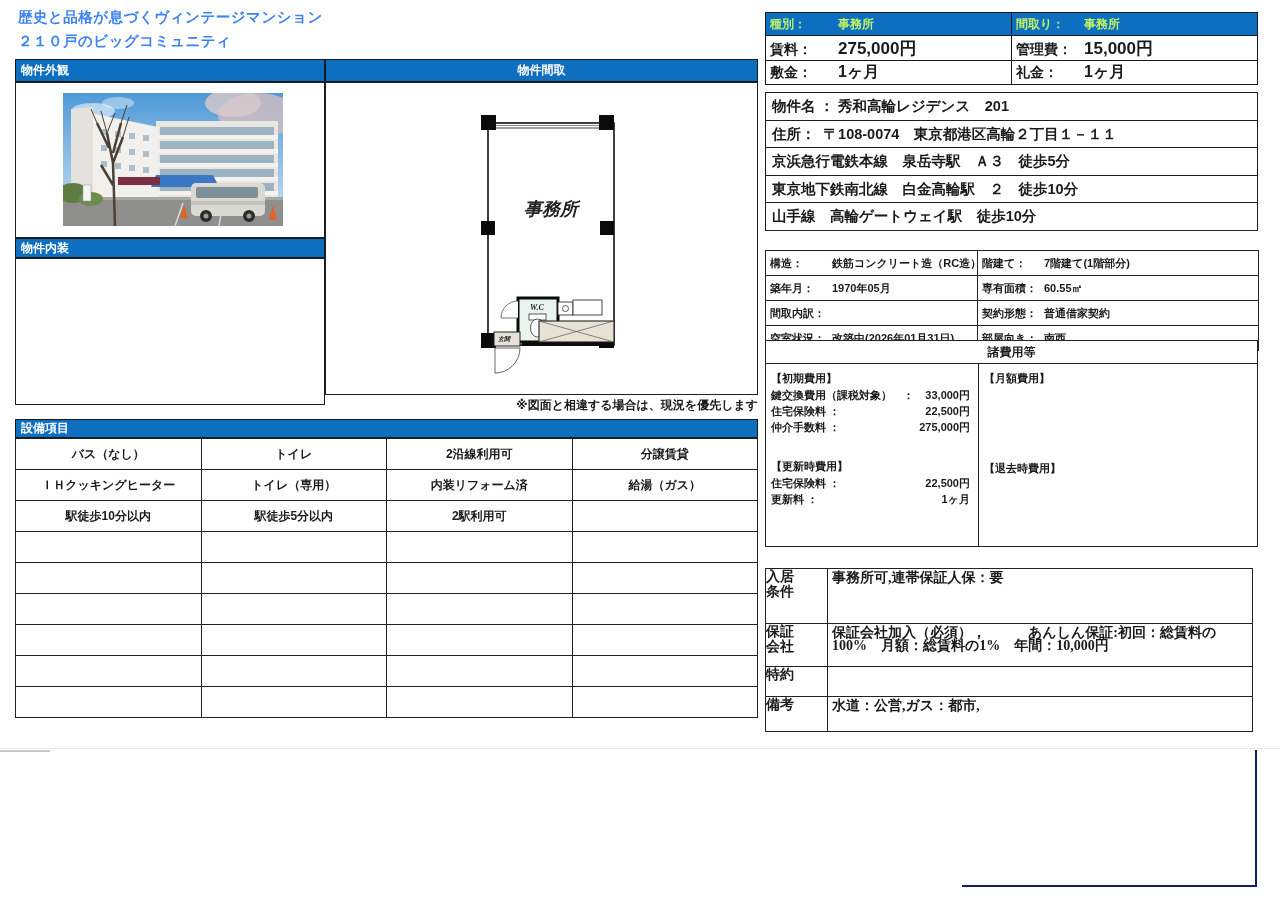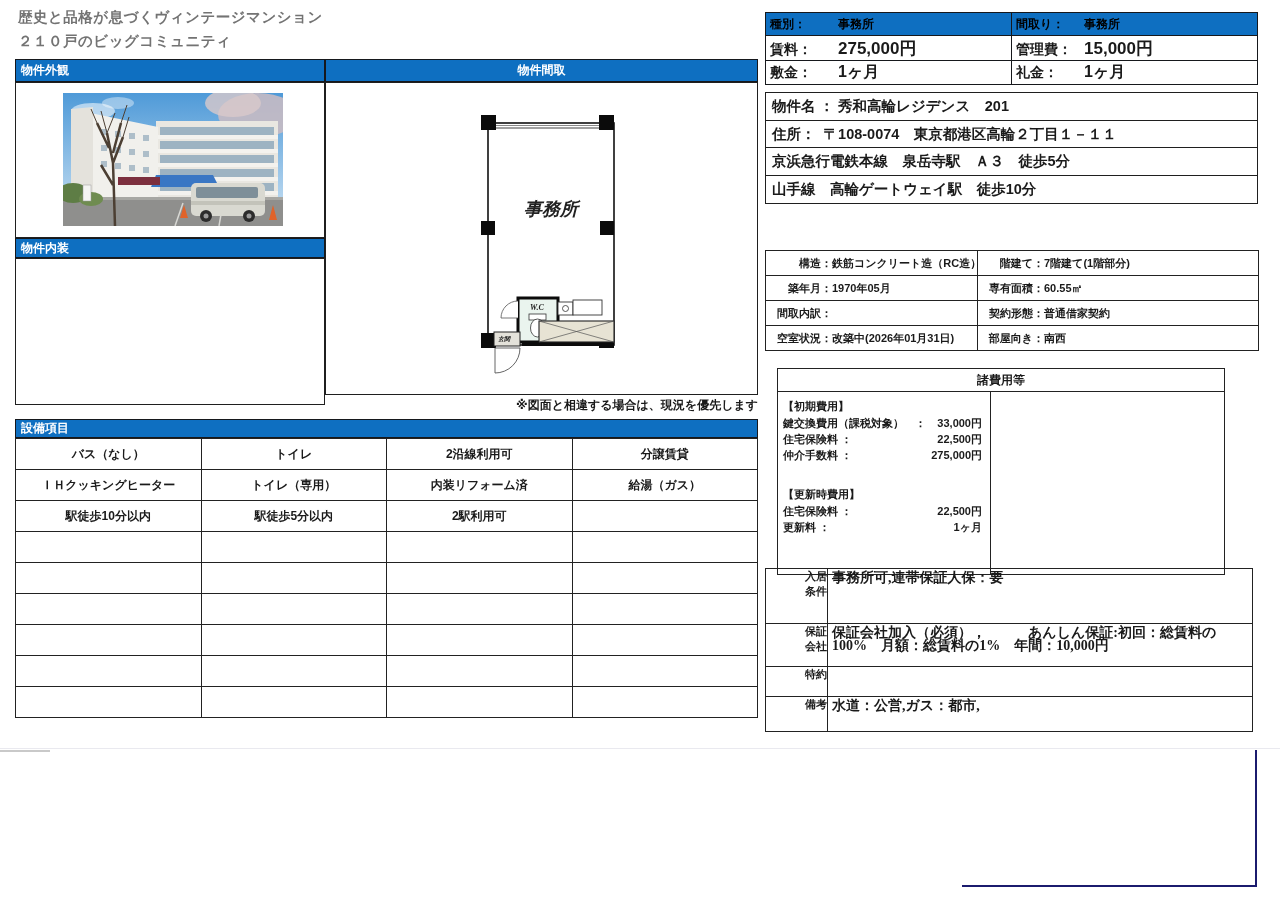--- a/index.html
+++ b/index.html
@@ -5,21 +5,21 @@
   * { margin:0; padding:0; box-sizing:border-box; }
   html,body { background:#ffffff; }
   body {
     width:1280px; height:906px; position:relative; overflow:hidden;
     font-family:"Liberation Sans","DejaVu Sans",sans-serif;
     color:#1a1a1a;
   }
   .abs { position:absolute; }
 
   
-  .catch { left:18px; font-size:14.5px; font-weight:bold; letter-spacing:.5px; color:#737373; }
+  .catch { left:18px; font-size:14.5px; font-weight:bold; letter-spacing:.5px; color:#3b82f6; }
 
   
   .bar {
     background:var(--header-blue,#0e6fc1); color:#fff; font-weight:bold;
     font-size:12px; display:flex; align-items:center; padding:0 5px;
     border:1px solid #16181c;
   }
   .bar.center { justify-content:center; }
 
   
@@ -28,54 +28,54 @@
   
   table.equip { border-collapse:collapse; table-layout:fixed; width:743px; }
   table.equip td {
     border:1.5px solid #222; height:31px; text-align:center;
     font-size:12px; font-weight:bold; overflow:hidden; white-space:nowrap;
   }
 
   
   table.summary { border-collapse:collapse; table-layout:fixed; width:493px; }
   table.summary td { border:1.5px solid #16181c; padding:0 4px; white-space:nowrap; overflow:hidden; }
-  tr.s-head td { background:var(--header-blue,#0e6fc1); color:#000000; height:23px; font-size:12px; font-weight:bold; }
+  tr.s-head td { background:var(--header-blue,#0e6fc1); color:#bef264; height:23px; font-size:12px; font-weight:bold; }
   tr.s-main td { height:25px; font-size:14px; font-weight:bold; }
   tr.s-main .val { font-size:17px; }
   tr.s-sub td  { height:24px; font-size:14px; font-weight:bold; }
   tr.s-sub .val { font-size:16px; }
   .lab { display:inline-block; width:68px; }
 
   
   .prop-row {
     border:1.5px solid #1f1f1f; background:#fff; height:29px; margin-top:-1.5px;
     display:flex; align-items:center; padding:0 6px; font-size:14.5px; font-weight:bold;
     white-space:nowrap; overflow:hidden;
   }
   .prop-row:first-child { margin-top:0; }
 
   
   table.details { border-collapse:collapse; table-layout:fixed; width:493px; }
   table.details td { border:1.5px solid #222; height:25px; padding:0 4px; font-size:11px; font-weight:bold; white-space:nowrap; overflow:hidden; }
-  table.details .lab2 { display:inline-block; width:62px;text-align:right; }
+  table.details .lab2 { display:inline-block; width:62px; }
 
   
   .fees-head { border:1.5px solid #222; height:24px; display:flex; align-items:center; justify-content:center; font-size:12px; font-weight:bold; background:#fff; }
   .fees-body { border:1.5px solid #222; border-top:none; height:183px; display:flex; background:#fff; }
   .fees-col { padding:5px 8px 5px 5px; font-size:11px; font-weight:bold; }
   .fees-col.left  { width:213px; border-right:1.5px solid #222; }
   .fees-col.right { flex:1; }
   .fee-line { display:flex; justify-content:space-between; line-height:16px; white-space:nowrap; }
   .fee-title { line-height:18px; }
   .fee-gap { height:22px; }
 
   
   table.cond { border-collapse:collapse; table-layout:fixed; width:488px; }
   table.cond td { border:1.5px solid #222; font-weight:bold; vertical-align:top; }
-  td.cond-label { width:62px; text-align:right; vertical-align:middle; font-size:11px; line-height:15px; }
+  td.cond-label { width:62px; text-align:left; vertical-align:middle; font-size:14px; line-height:15px; }
   td.cond-content { font-size:14px; padding:2px 4px; line-height:13px;font-family:Liberation Serif, serif; }
 
   
   .thin-line { background:#e9e9ef; }
   .dash { background:#c9c9c9; }
   .navy { background:var(--navy-line,#1b1b6e); }
 
   svg text { font-weight:bold; }
 </style>
 </head>
@@ -295,20 +295,21 @@
   </table>
 
 <div class="abs" style="left:765px; top:92px; width:493px;">
   <div class="prop-row">
     <span>物件名 ：</span>&nbsp;<span>秀和高輪レジデンス　201</span>
   </div>
   <div class="prop-row">
     <span>住所：</span>&nbsp;&nbsp;<span>〒108-0074　東京都港区高輪２丁目１－１１</span>
   </div>
   <div class="prop-row">京浜急行電鉄本線　泉岳寺駅　Ａ３　徒歩5分</div>
+  <div class="prop-row">東京地下鉄南北線　白金高輪駅　２　徒歩10分</div>
   <div class="prop-row">山手線　高輪ゲートウェイ駅　徒歩10分</div>
 </div>
 
 <table class="details abs" style="left:765px; top:250px;">
   <colgroup>
       <col style="width:212px">
       <col style="width:281px">
     </colgroup>
   <tbody>
       <tr>
@@ -323,21 +324,21 @@
     <td><span class="lab2">間取内訳：</span><span></span></td>
     <td><span class="lab2">契約形態：</span><span>普通借家契約</span></td>
   </tr>
   <tr>
     <td><span class="lab2">空室状況：</span><span>改築中(2026年01月31日)</span></td>
     <td><span class="lab2">部屋向き：</span><span>南西</span></td>
   </tr>
 </tbody>
   </table>
 
-<div class="abs" style="left:765px; top:368px; width:448px;margin-left:12px;">
+<div class="abs" style="left:765px; top:340px; width:493px;">
   <div class="fees-head">諸費用等</div>
   <div class="fees-body">
     <div class="fees-col left">
       <div class="fee-title">【初期費用】</div>
       <div class="fee-line">
           <span>鍵交換費用（課税対象）　：</span>
           <span>33,000円</span>
         </div>
       <div class="fee-line">
           <span>住宅保険料 ：</span>
@@ -351,20 +352,25 @@
       <div class="fee-title">【更新時費用】</div>
       <div class="fee-line">
           <span>住宅保険料 ：</span>
           <span>22,500円</span>
         </div>
       <div class="fee-line">
           <span>更新料 ：</span>
           <span>1ヶ月</span>
         </div>
     </div>
+    <div class="fees-col right">
+      <div class="fee-title">【月額費用】</div>
+      <div style="height:72px;"></div>
+      <div class="fee-title">【退去時費用】</div>
+    </div>
   </div>
 </div>
 
 <table class="cond abs" style="left:765px; top:568px;">
   <tbody>
       <tr style="height:55px;">
     <td class="cond-label">
           <div>入居</div>
           <div>条件</div>
         </td>

